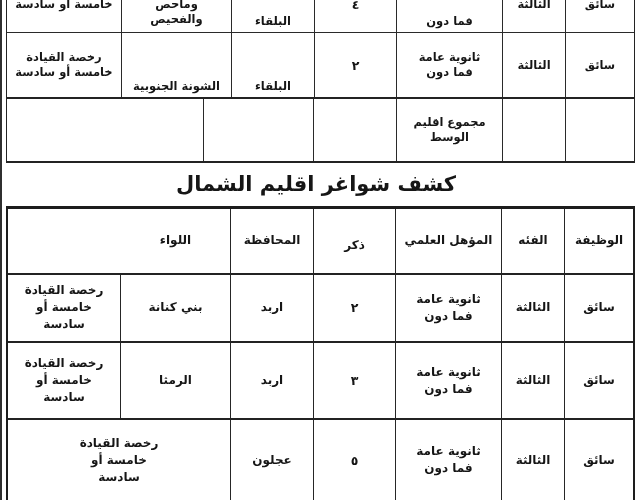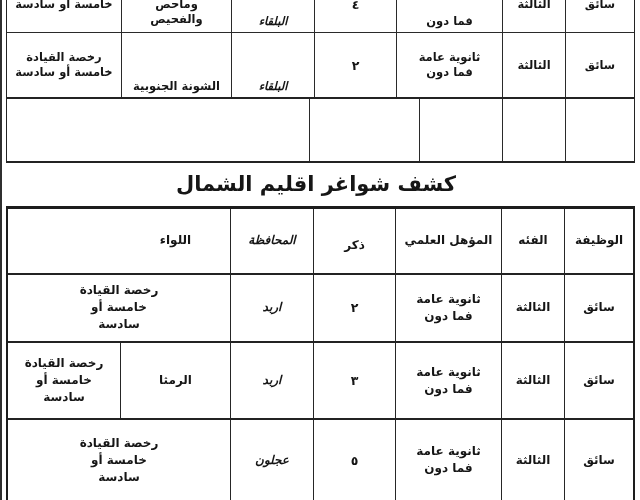--- a/index.html
+++ b/index.html
@@ -25,21 +25,21 @@
     left:6px; top:0; width:629px; height:163px;
     border:1px solid #232323; border-top:none; border-bottom:2px solid #232323;
     font-size:11.5px; line-height:15px;
   }
   .upper .cell { border-right:1px solid #2a2a2a; }
   .upper .cell:first-child { border-right:none; }
   .u-rowA { height:33px; border-bottom:1px solid #2a2a2a; }
   .u-rowB { height:66px; border-bottom:2px solid #232323; }
   .u-rowC { flex:1; }
   .c-job { width:68px; } .c-cat { width:63px; } .c-qual { width:106px;justify-content:center; }
-  .c-num { width:82px; } .c-gov { width:83px;font-style:italic; } .c-dist { width:110px; }
+  .c-num { width:82px; } .c-gov { width:83px; } .c-dist { width:110px; }
   .c-notes { flex:1;align-items:center; }
   .top-clip { justify-content:flex-start; }
   .top-clip > span { margin-top:-3px; }
   .push-down > span { margin-top:10px; }
   .bottom-align { justify-content:flex-end; padding-bottom:3px; }
   .num { font-size:12.5px; }
 
   
   .title-band { position:absolute; top:166px; left:0; width:632px; height:36px;
     display:flex; align-items:center; justify-content:center; }
@@ -83,20 +83,22 @@
 فما دون</span></div>
       <div class="cell c-num num"><span>٢</span></div>
       <div class="cell c-gov bottom-align"><span>البلقاء</span></div>
       <div class="cell c-dist bottom-align"><span>الشونة الجنوبية</span></div>
       <div class="cell c-notes"><span>رخصة القيادة
 خامسة أو سادسة</span></div>
     </div>
     <div class="row u-rowC">
       <div class="cell c-job"></div>
       <div class="cell c-cat"></div>
+      <div class="cell c-qual"><span>مجموع اقليم
+الوسط</span></div>
       <div class="cell c-gov"></div>
       <div class="cell c-dist"></div>
       <div class="cell c-notes"></div>
     </div>
   </div>
 
   <div class="title-band">
     <span>كشف شواغر اقليم الشمال</span>
   </div>
 
@@ -112,20 +114,21 @@
       <div class="cell c-dist"><span>اللواء</span></div>
     </div>
 
     <div class="row l-r1">
       <div class="cell c-job"><span>سائق</span></div>
       <div class="cell c-cat"><span>الثالثة</span></div>
       <div class="cell c-qual"><span>ثانوية عامة
 فما دون</span></div>
       <div class="cell c-num num"><span>٢</span></div>
       <div class="cell c-gov"><span>اربد</span></div>
+      <div class="cell c-dist"><span>بني كنانة</span></div>
       <div class="cell c-notes"><span>رخصة القيادة
 خامسة أو
 سادسة</span></div>
     </div>
 
     <div class="row l-r2">
       <div class="cell c-job"><span>سائق</span></div>
       <div class="cell c-cat"><span>الثالثة</span></div>
       <div class="cell c-qual"><span>ثانوية عامة
 فما دون</span></div>

